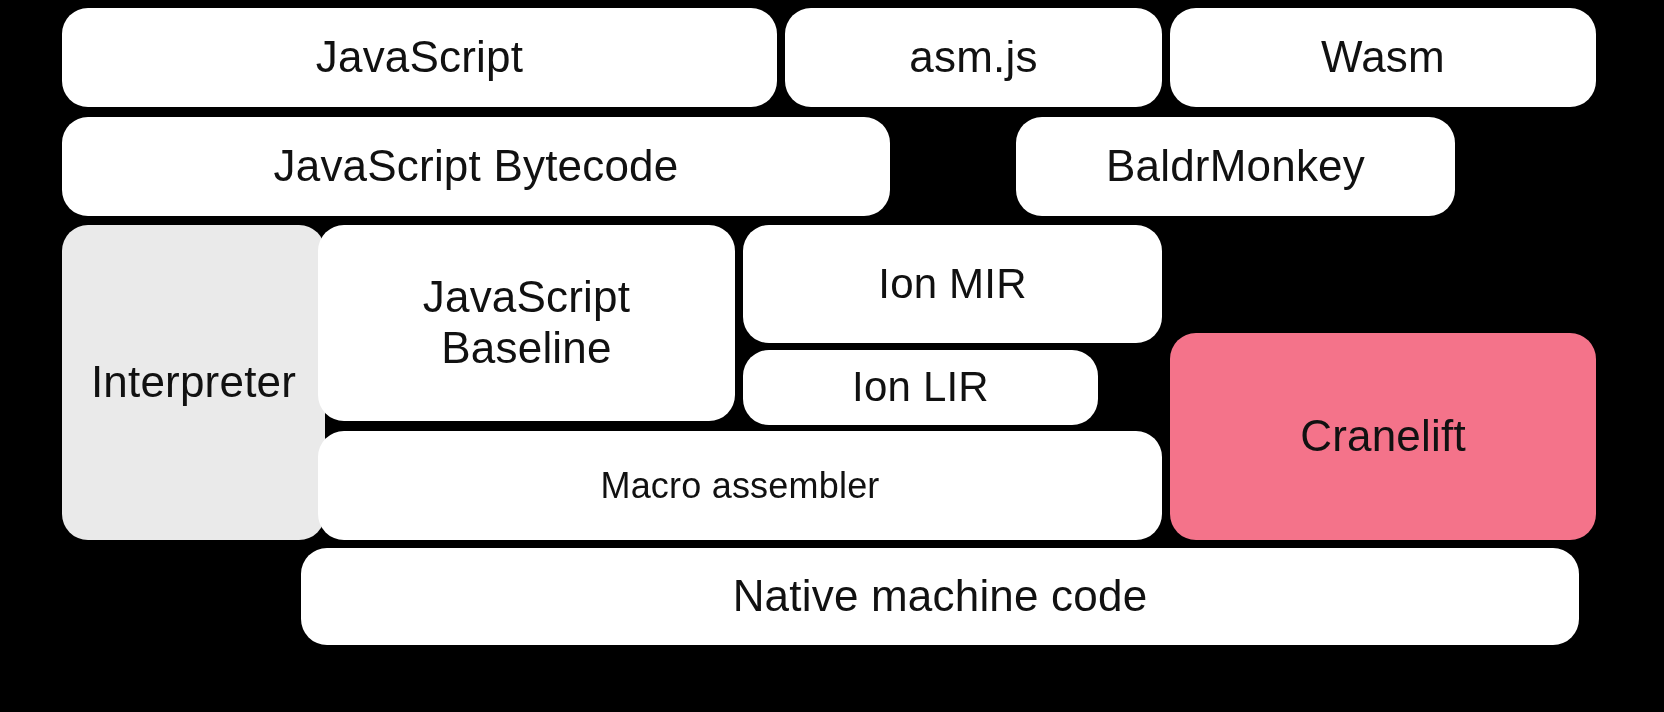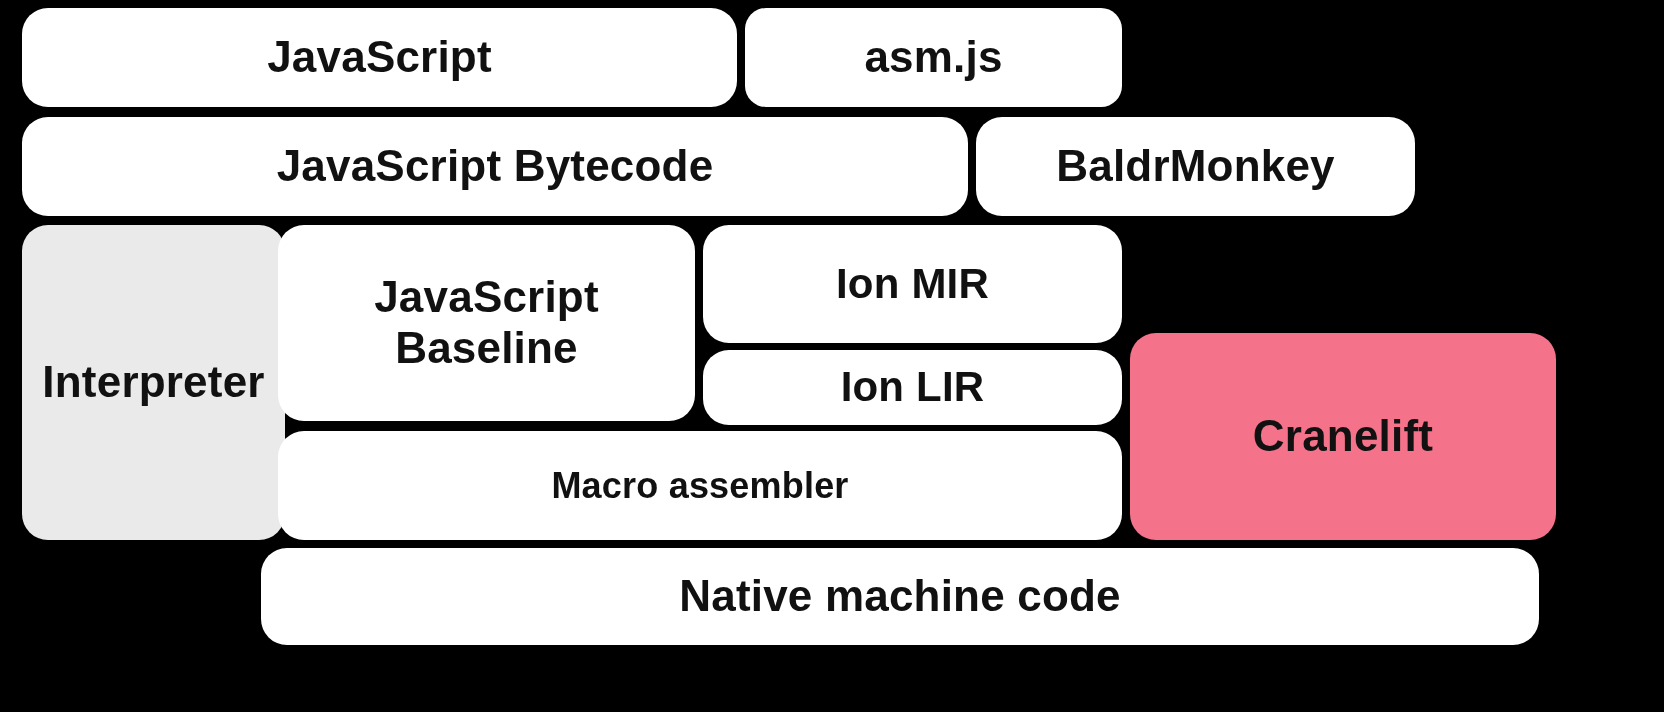--- a/index.html
+++ b/index.html
@@ -22,40 +22,42 @@
     position: absolute;
     box-sizing: border-box;
     display: flex;
     align-items: center;
     justify-content: center;
     text-align: center;
     border-radius: 26px;
     color: #111111;
     font-size: 44px;
     line-height: 1.15;
-    font-weight: 700;
+    font-weight: 400;
     letter-spacing: 0.2px;
     white-space: pre-line;
     padding: 4px 10px;
     user-select: none;
+    margin-left: 40px;
   }
   .fill-white  { background: #ffffff; }
   .fill-gray   { background: #eaeaea; }
   .fill-green  { background: #ffffff; }
   .fill-pink   { background: #f4738a; }
 </style>
 </head>
 <body>
 
 <div id="stage">
     <div class="node fill-white" style="left: 22px; top: 8px; width: 715px; height: 99px; font-size: 44px;">JavaScript</div>
-    <div class="node fill-white" style="left: 745px; top: 8px; width: 377px; height: 99px; font-size: 44px; border-radius: 21px;">asm.js</div>
-    <div class="node fill-white" style="left: 22px; top: 117px; width: 946px; height: 99px; font-size: 44px;">JavaScript Bytecode</div>
+    <div class="node fill-white" style="left: 745px; top: 8px; width: 377px; height: 99px; font-size: 44px;">asm.js</div>
+    <div class="node fill-white" style="left: 1130px; top: 8px; width: 426px; height: 99px; font-size: 44px;">Wasm</div>
+    <div class="node fill-white" style="left: 22px; top: 117px; width: 828px; height: 99px; font-size: 44px;">JavaScript Bytecode</div>
     <div class="node fill-white" style="left: 976px; top: 117px; width: 439px; height: 99px; font-size: 44px;">BaldrMonkey</div>
     <div class="node fill-gray" style="left: 22px; top: 225px; width: 263px; height: 315px; font-size: 44px;">Interpreter</div>
     <div class="node fill-white" style="left: 278px; top: 225px; width: 417px; height: 196px; font-size: 44px;">JavaScript
 Baseline</div>
     <div class="node fill-green" style="left: 703px; top: 225px; width: 419px; height: 118px; font-size: 42px;">Ion MIR</div>
-    <div class="node fill-green" style="left: 703px; top: 350px; width: 419px; height: 75px; font-size: 42px;">Ion LIR</div>
+    <div class="node fill-green" style="left: 703px; top: 350px; width: 355px; height: 75px; font-size: 42px;">Ion LIR</div>
     <div class="node fill-white" style="left: 278px; top: 431px; width: 844px; height: 109px; font-size: 36px;">Macro assembler</div>
     <div class="node fill-pink" style="left: 1130px; top: 333px; width: 426px; height: 207px; font-size: 44px;">Cranelift</div>
     <div class="node fill-white" style="left: 261px; top: 548px; width: 1278px; height: 97px; font-size: 44px;">Native machine code</div>
   </div>
 
 </body></html>

